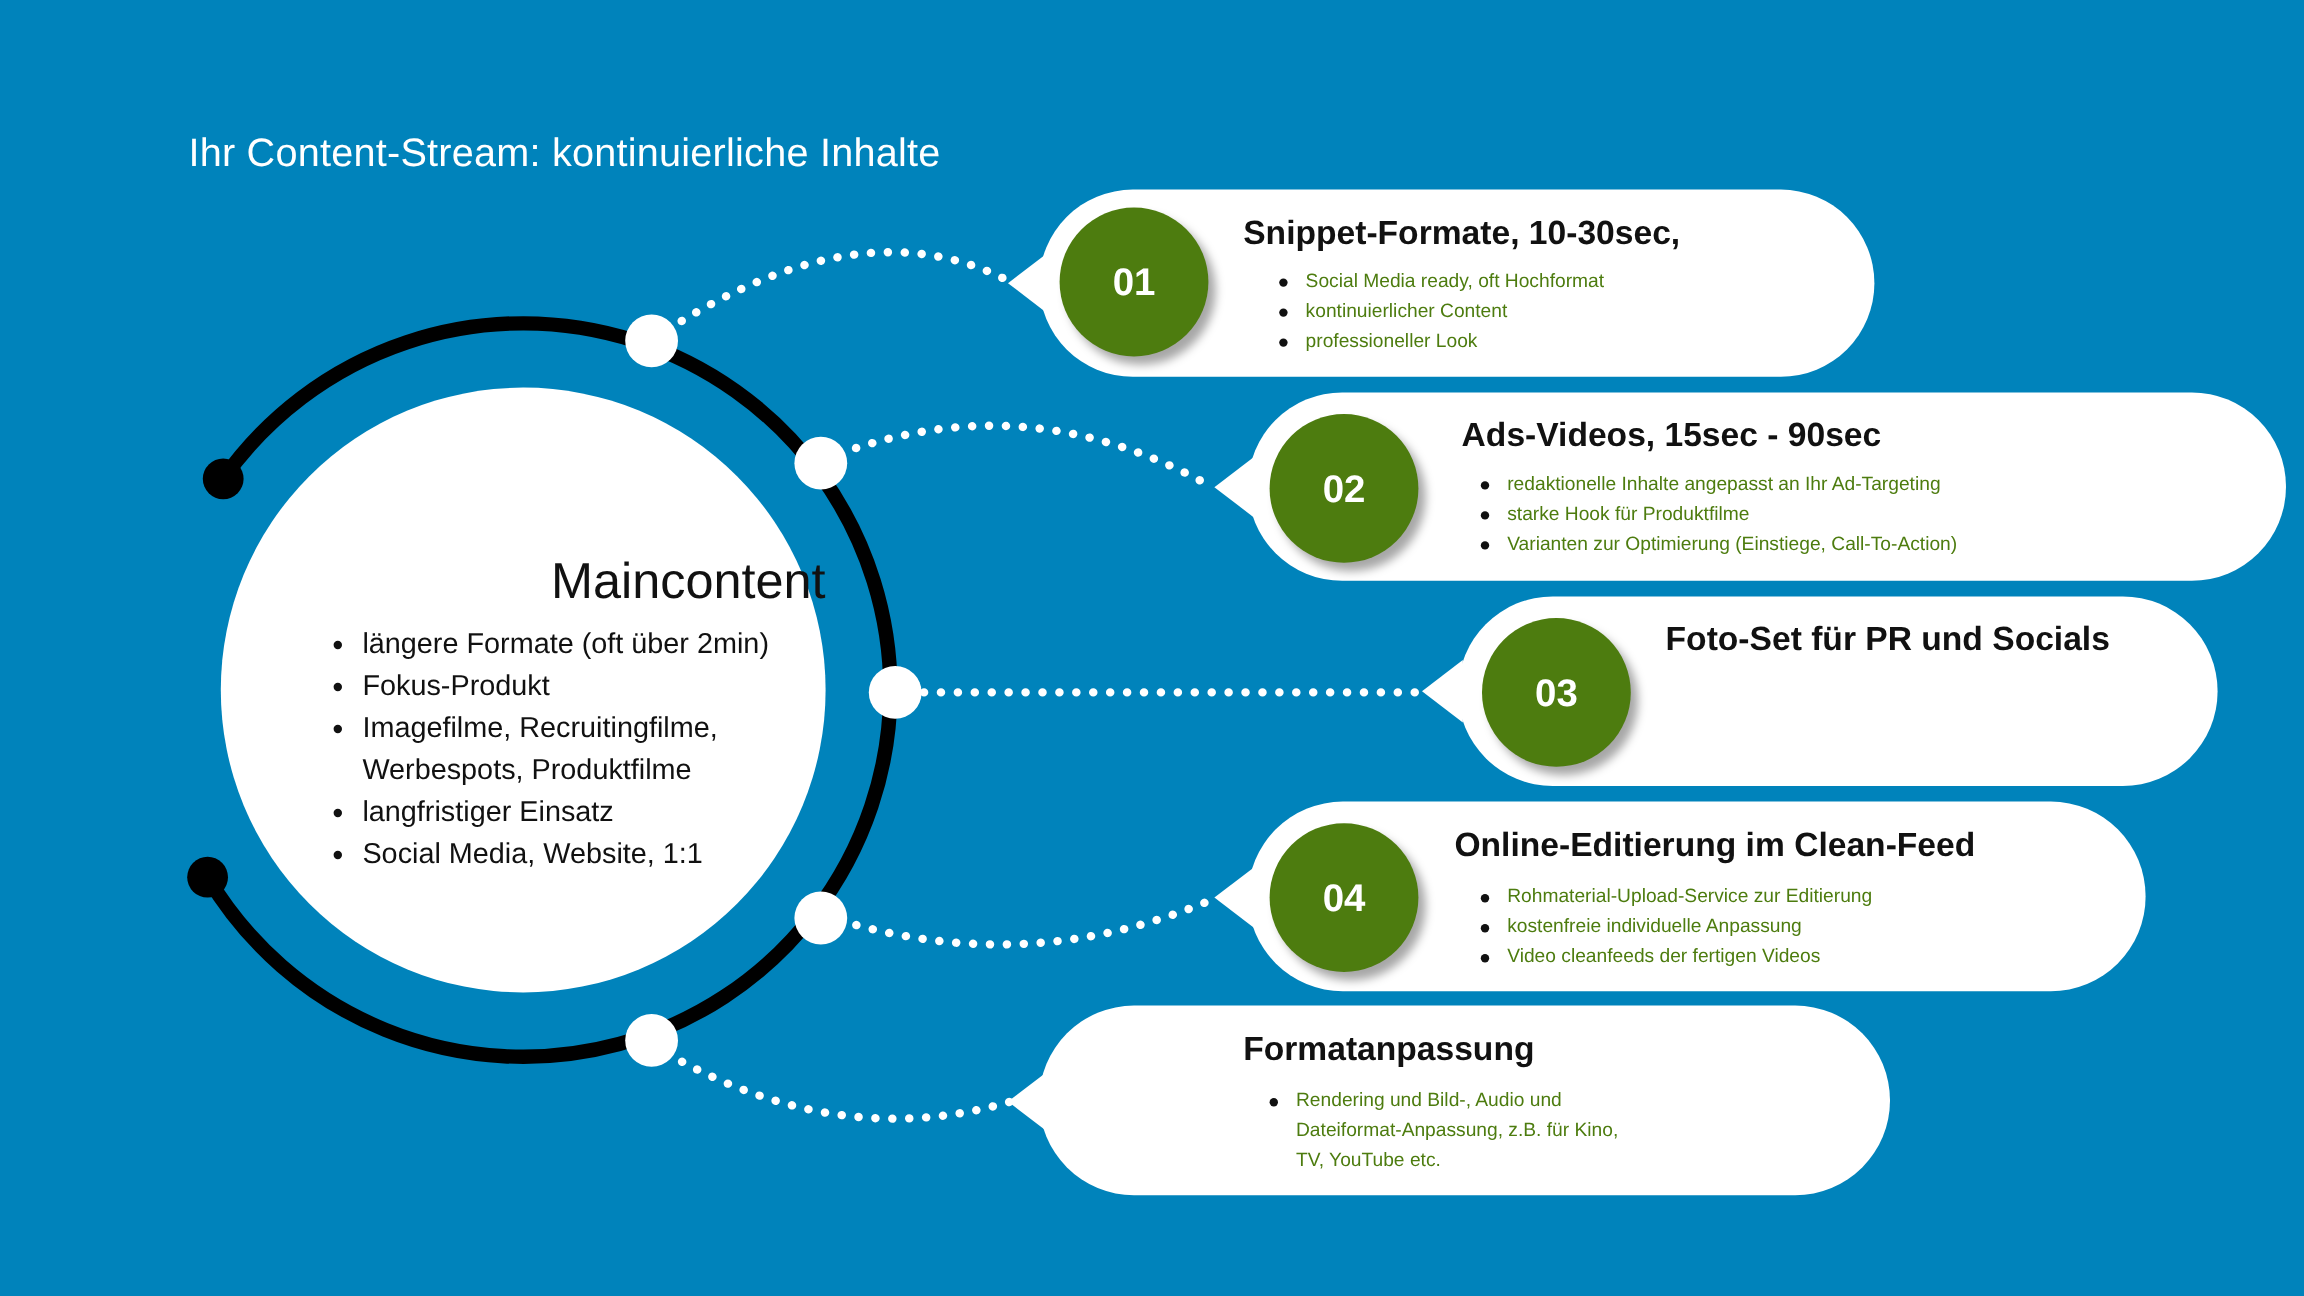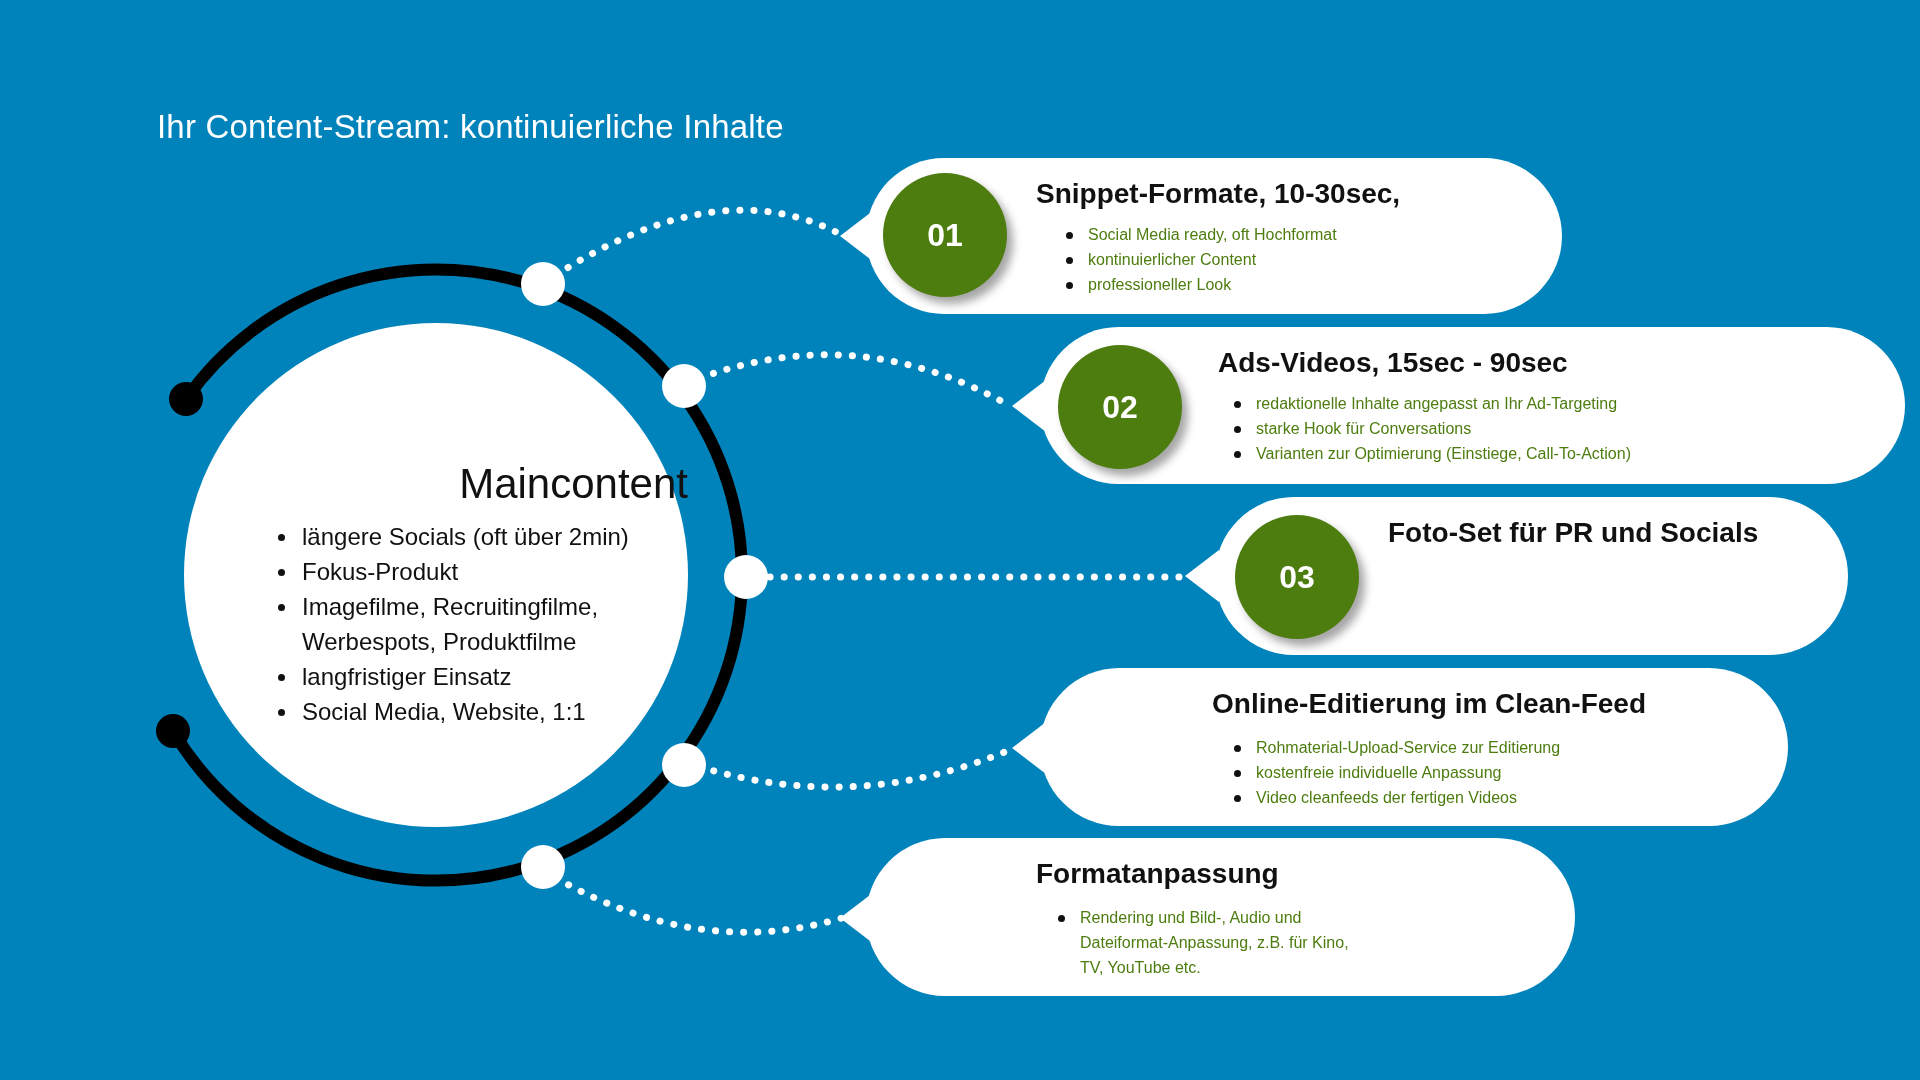--- a/index.html
+++ b/index.html
@@ -44,21 +44,21 @@
     <circle cx="684" cy="386" r="22"></circle>
     <circle cx="746" cy="577" r="22"></circle>
     <circle cx="684" cy="765" r="22"></circle>
     <circle cx="543" cy="867" r="22"></circle>
   </g>
 </svg>
 
 <div class="main-circle">
   <div class="main-title">Maincontent</div>
   <ul class="main-list">
-    <li>längere Socials (oft über 2min)</li>
+    <li>längere Formate (oft über 2min)</li>
     <li>Fokus-Produkt</li>
     <li>Imagefilme, Recruitingfilme,</li>
     <li class="cont">Werbespots, Produktfilme</li>
     <li>langfristiger Einsatz</li>
     <li>Social Media, Website, 1:1</li>
   </ul>
 </div>
 
 <div class="card" style="left:866px; top:158px; width:696px; height:156px;">
   <div class="pointer" style="left:-26px; top:52px;"></div>
@@ -70,33 +70,34 @@
     <li>professioneller Look</li>
   </ul>
 </div>
 
 <div class="card" style="left:1040px; top:327px; width:865px; height:157px;">
   <div class="pointer" style="left:-28px; top:53px;"></div>
   <div class="num" style="left:18px; top:18px;">02</div>
   <div class="ctitle" style="left:178px; top:20px;">Ads-Videos, 15sec - 90sec</div>
   <ul style="left:192px; top:64px;">
     <li>redaktionelle Inhalte angepasst an Ihr Ad-Targeting</li>
-    <li>starke Hook für Conversations</li>
+    <li>starke Hook für Produktfilme</li>
     <li>Varianten zur Optimierung (Einstiege, Call-To-Action)</li>
   </ul>
 </div>
 
 <div class="card" style="left:1215px; top:497px; width:633px; height:158px;">
   <div class="pointer" style="left:-30px; top:53px;"></div>
   <div class="num" style="left:20px; top:18px;">03</div>
   <div class="ctitle" style="left:173px; top:20px;">Foto-Set für PR und Socials</div>
 </div>
 
 <div class="card" style="left:1040px; top:668px; width:748px; height:158px;">
   <div class="pointer" style="left:-28px; top:54px;"></div>
+  <div class="num" style="left:18px; top:18px;">04</div>
   <div class="ctitle" style="left:172px; top:20px;">Online-Editierung im Clean-Feed</div>
   <ul style="left:192px; top:67px;">
     <li>Rohmaterial-Upload-Service zur Editierung</li>
     <li>kostenfreie individuelle Anpassung</li>
     <li>Video cleanfeeds der fertigen Videos</li>
   </ul>
 </div>
 
 <div class="card" style="left:866px; top:838px; width:709px; height:158px;">
   <div class="pointer" style="left:-26px; top:54px;"></div>

